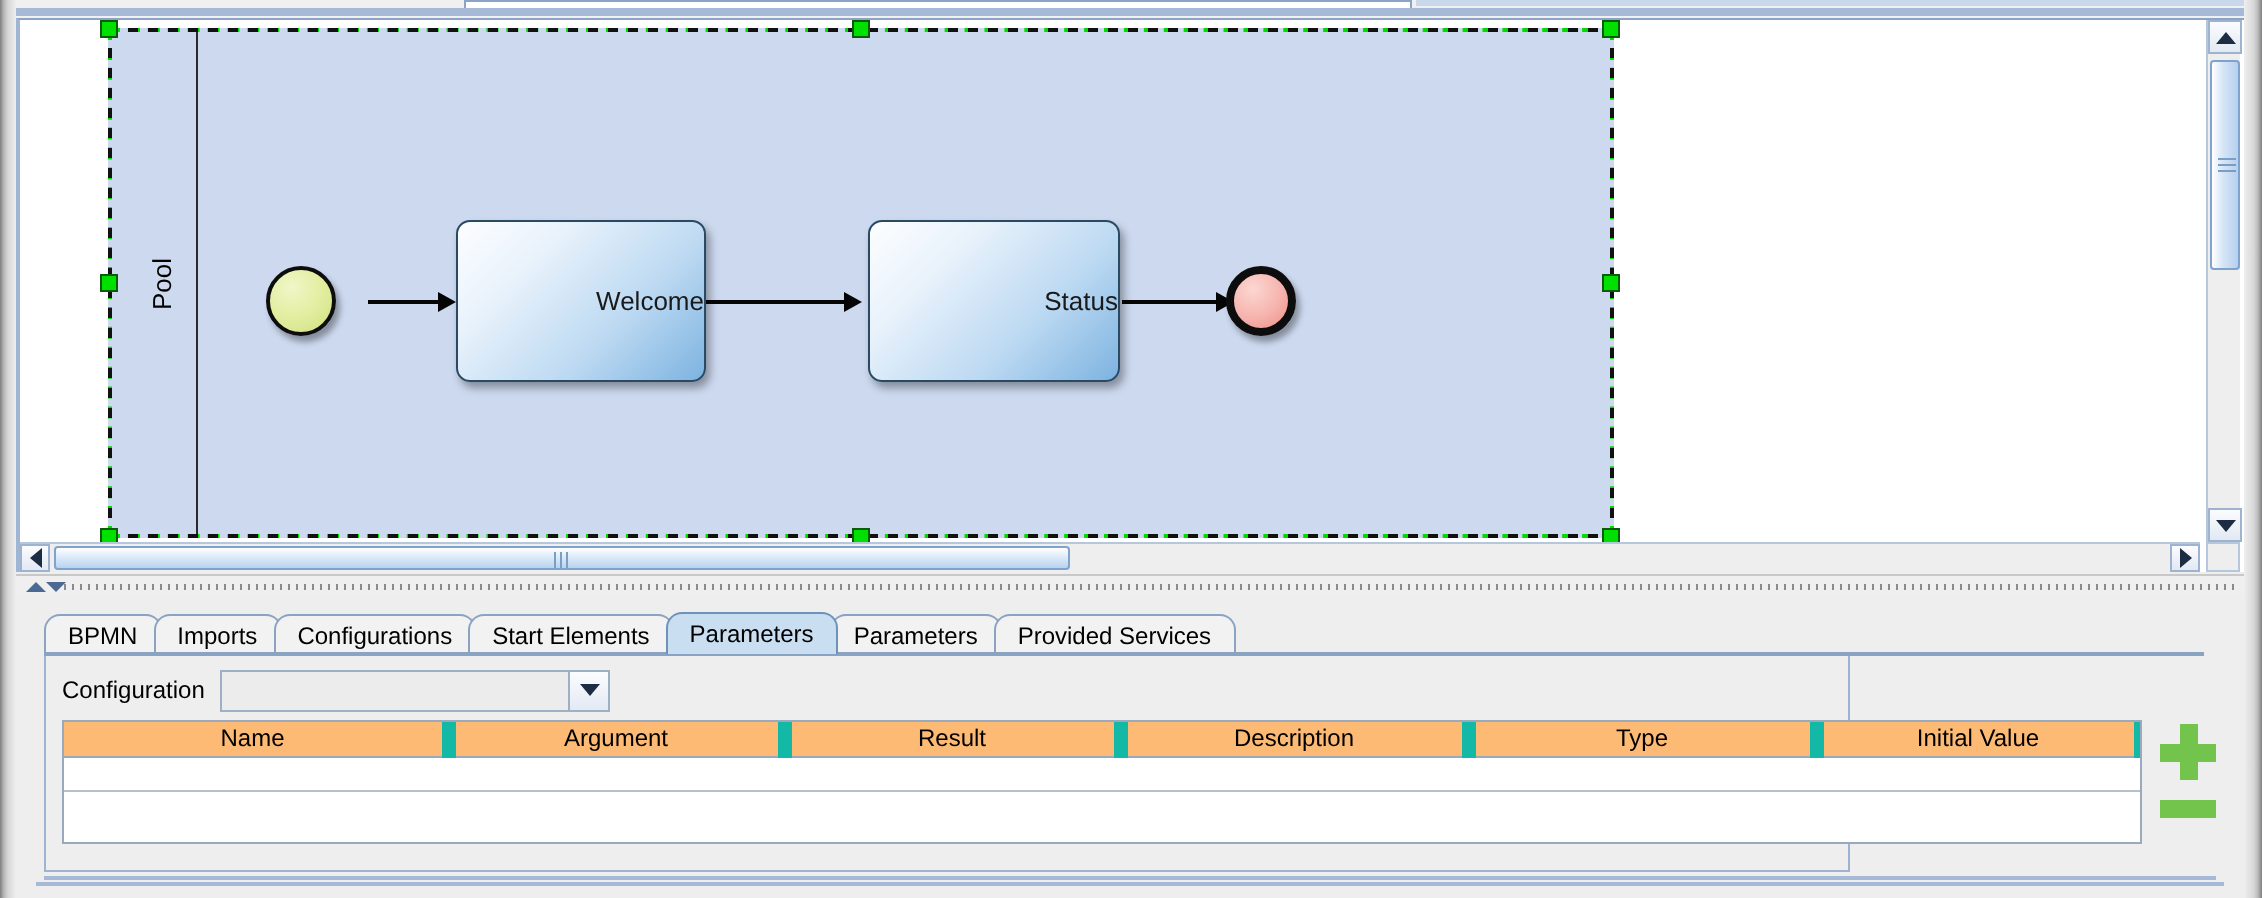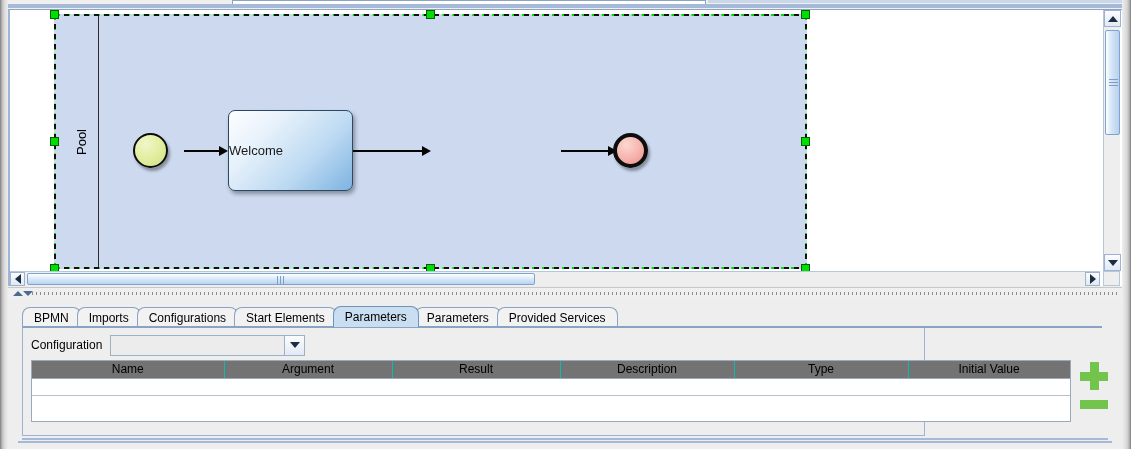--- a/index.html
+++ b/index.html
@@ -127,21 +127,21 @@
     width: 35px; height: 35px;
     background: radial-gradient(circle at 35% 28%, #fcd7d1 0%, #f6b3ad 55%, #ef8d86 100%);
     border: 4px solid #0d0d0d;
   }
   .task {
     position: absolute;
     border: 1px solid #2a4a63;
     border-radius: 7px;
     background: linear-gradient(135deg, #fdfeff 0%, #e8f2fb 28%, #bcd9f2 65%, #7db3e0 100%);
     box-shadow: 2px 3px 4px rgba(0,0,0,0.35);
-    display: flex; align-items: center; justify-content: flex-start;
+    display: flex; align-items: center; justify-content: flex-end;
     font-size: 13px; color: #1a1a1a;
   }
   .flow-line {
     position: absolute; height: 2px; background: #050505;
   }
   .flow-arrow {
     position: absolute; width: 0; height: 0;
     border-top: 5px solid transparent;
     border-bottom: 5px solid transparent;
     border-left: 9px solid #050505;
@@ -285,22 +285,22 @@
     border: 1px solid #9aa9bb;
     background: #ffffff;
     overflow: hidden;
   }
   table.ptable {
     border-collapse: collapse; width: 100%;
     font-size: 12px; color: #000;
     table-layout: fixed;
   }
   table.ptable th {
-    background: #737373;
-    border-right: 1px solid #14b8a6;
+    background: #fdba74;
+    border-right: 7px solid #14b8a6;
     border-bottom: 1px solid #9aa9bb;
     font-weight: normal;
     height: 17px;
     font-size: 12px;
     text-align: center;
   }
   table.ptable td {
     border-right: 1px solid #b4c0cd;
     border-bottom: 1px solid #b4c0cd;
     height: 17px;
@@ -366,20 +366,23 @@
 
       <div class="flow-line" style="left:551px; top:140px; width:50px;"></div>
       <div class="flow-arrow" style="left:598px; top:136px;"></div>
 
       <div class="event event-start" style="left:123px; top:123px;"></div>
 
       <div class="task" style="left:218px; top:100px; width:125px; height:81px;">
         <span>Welcome</span>
       </div>
 
+      <div class="task" style="left:424px; top:100px; width:126px; height:81px;">
+        <span>Status</span>
+      </div>
 
       <div class="event event-end" style="left:603px; top:123px;"></div>
 
       <div class="sel-border"></div>
       <div class="dash-h" style="left:44px; top:4px;  width:753px;"></div>
       <div class="dash-h" style="left:44px; top:257px; width:753px;"></div>
       <div class="dash-v" style="left:44px; top:4px;  height:255px;"></div>
       <div class="dash-v" style="left:795px; top:4px; height:255px;"></div>
 
       <div class="handle" style="left:40px;  top:0px;"></div>

